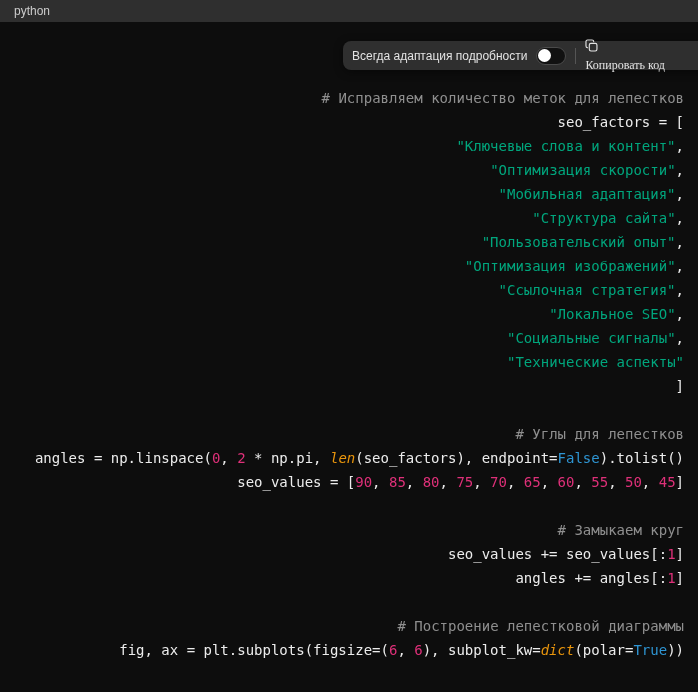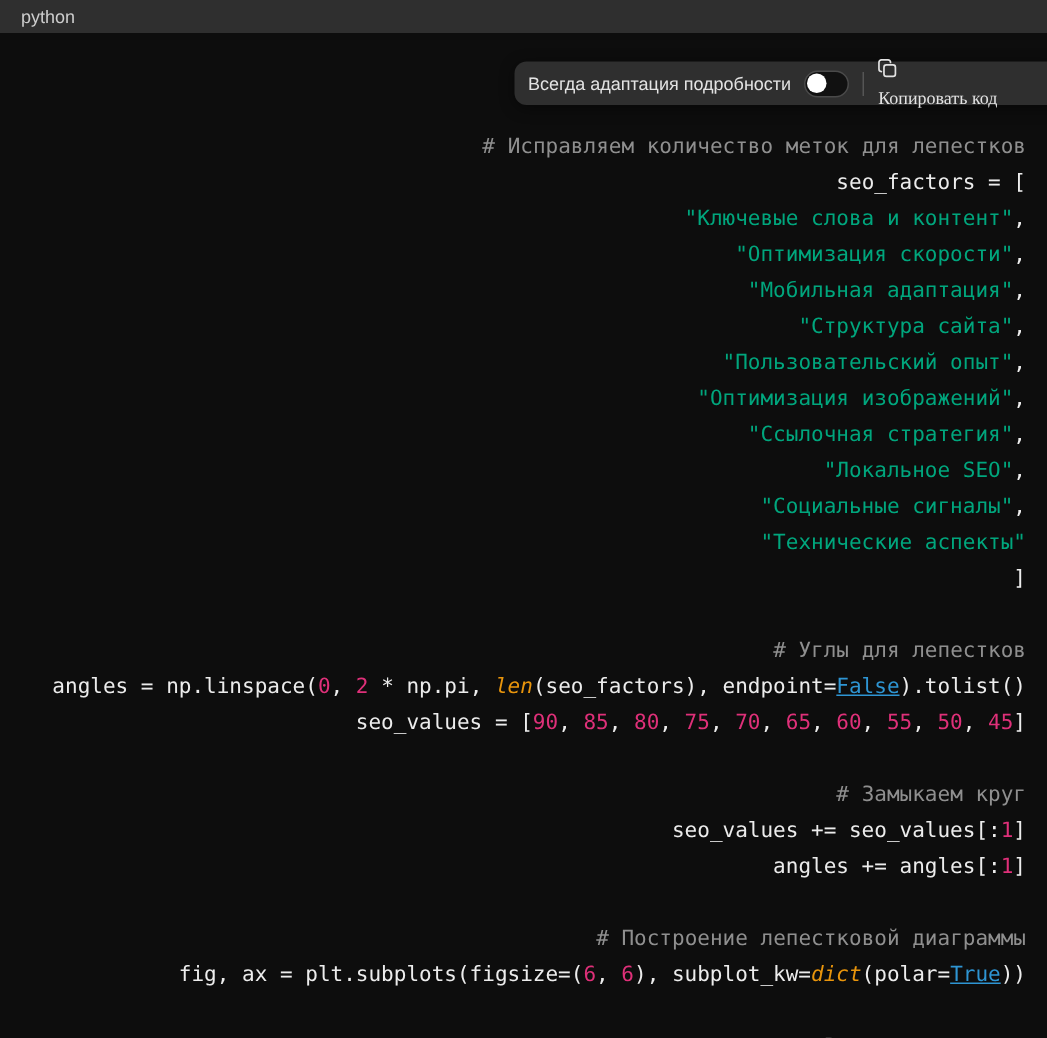--- a/index.html
+++ b/index.html
@@ -33,21 +33,21 @@
     padding:16px 14px 10px 14px;
     font-family:"DejaVu Sans Mono","Liberation Mono",monospace;
     font-size:14px;line-height:24px;
     white-space:pre;color:var(--plain);
   }
   .line{height:24px;text-align:right;}
   .tok-comment{color:var(--comment);}
   .tok-str{color:var(--string);}
   .tok-num{color:var(--number);}
   .tok-builtin{color:var(--builtin);font-style:italic;}
-  .tok-kw{color:var(--keyword);text-decoration:underline;}
+  .tok-kw{color:var(--keyword);}
   .toolbar{
     position:absolute;top:41px;left:343px;right:-10px;height:29px;
     background:var(--toolbar-background);
     border-radius:8px;
     display:flex;align-items:center;
     padding:0 12px 0 9px;
     box-shadow:0 2px 10px rgba(0,0,0,0.45);
     font-size:12px;color:var(--toolbar-text);
     white-space:nowrap;
   }

